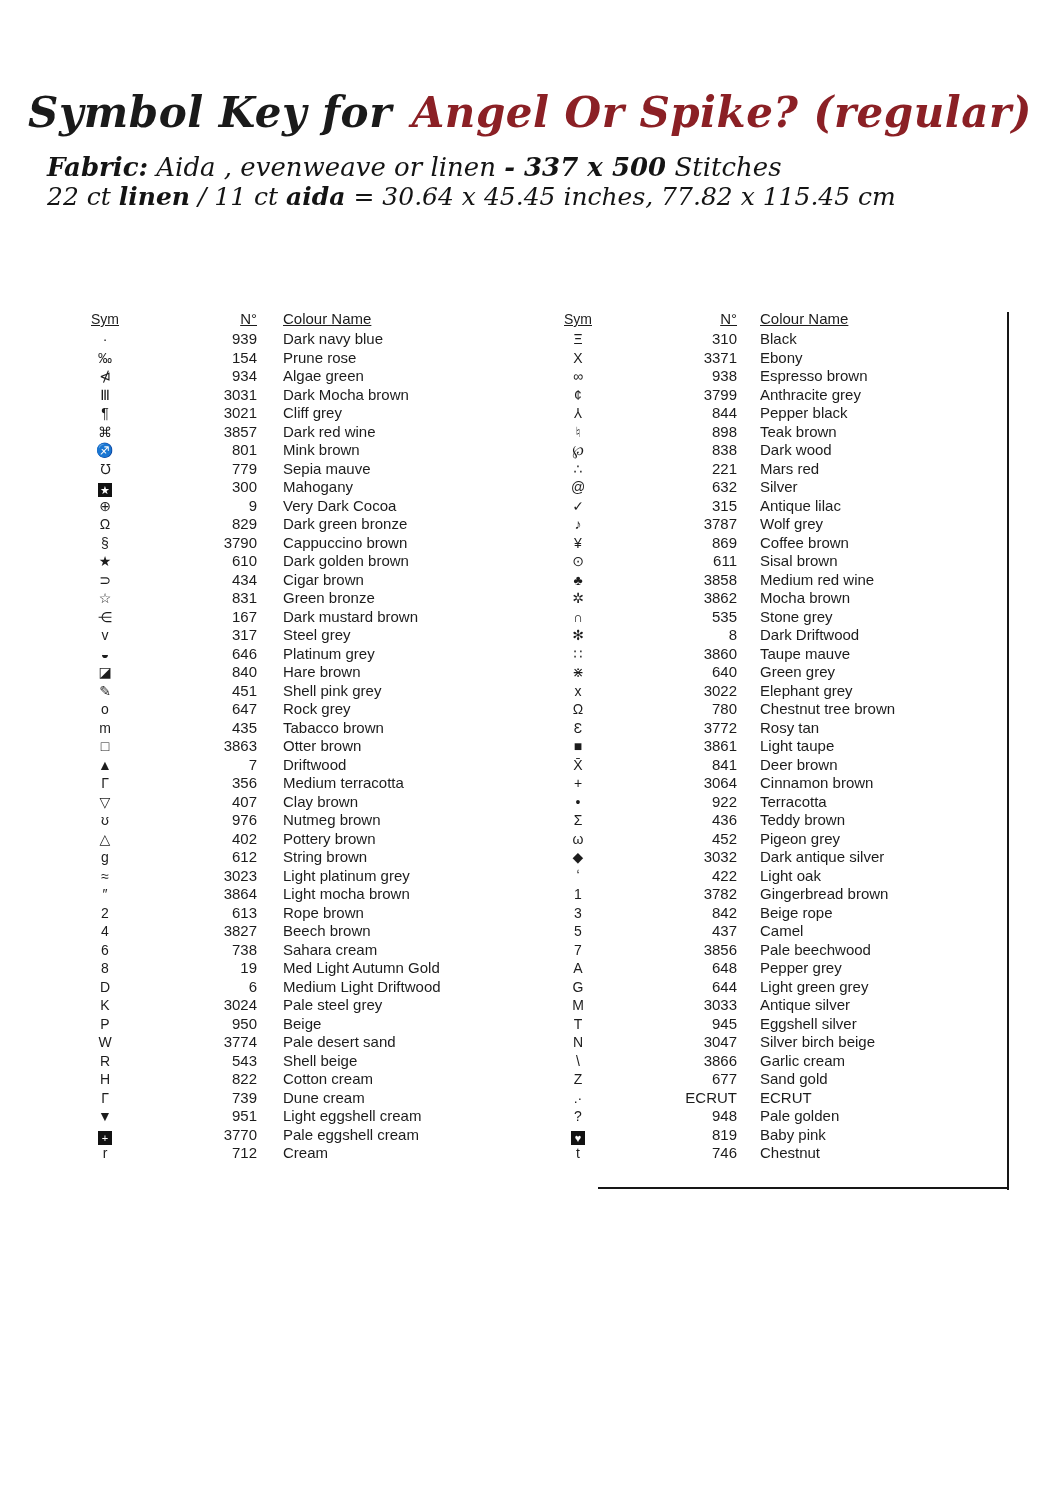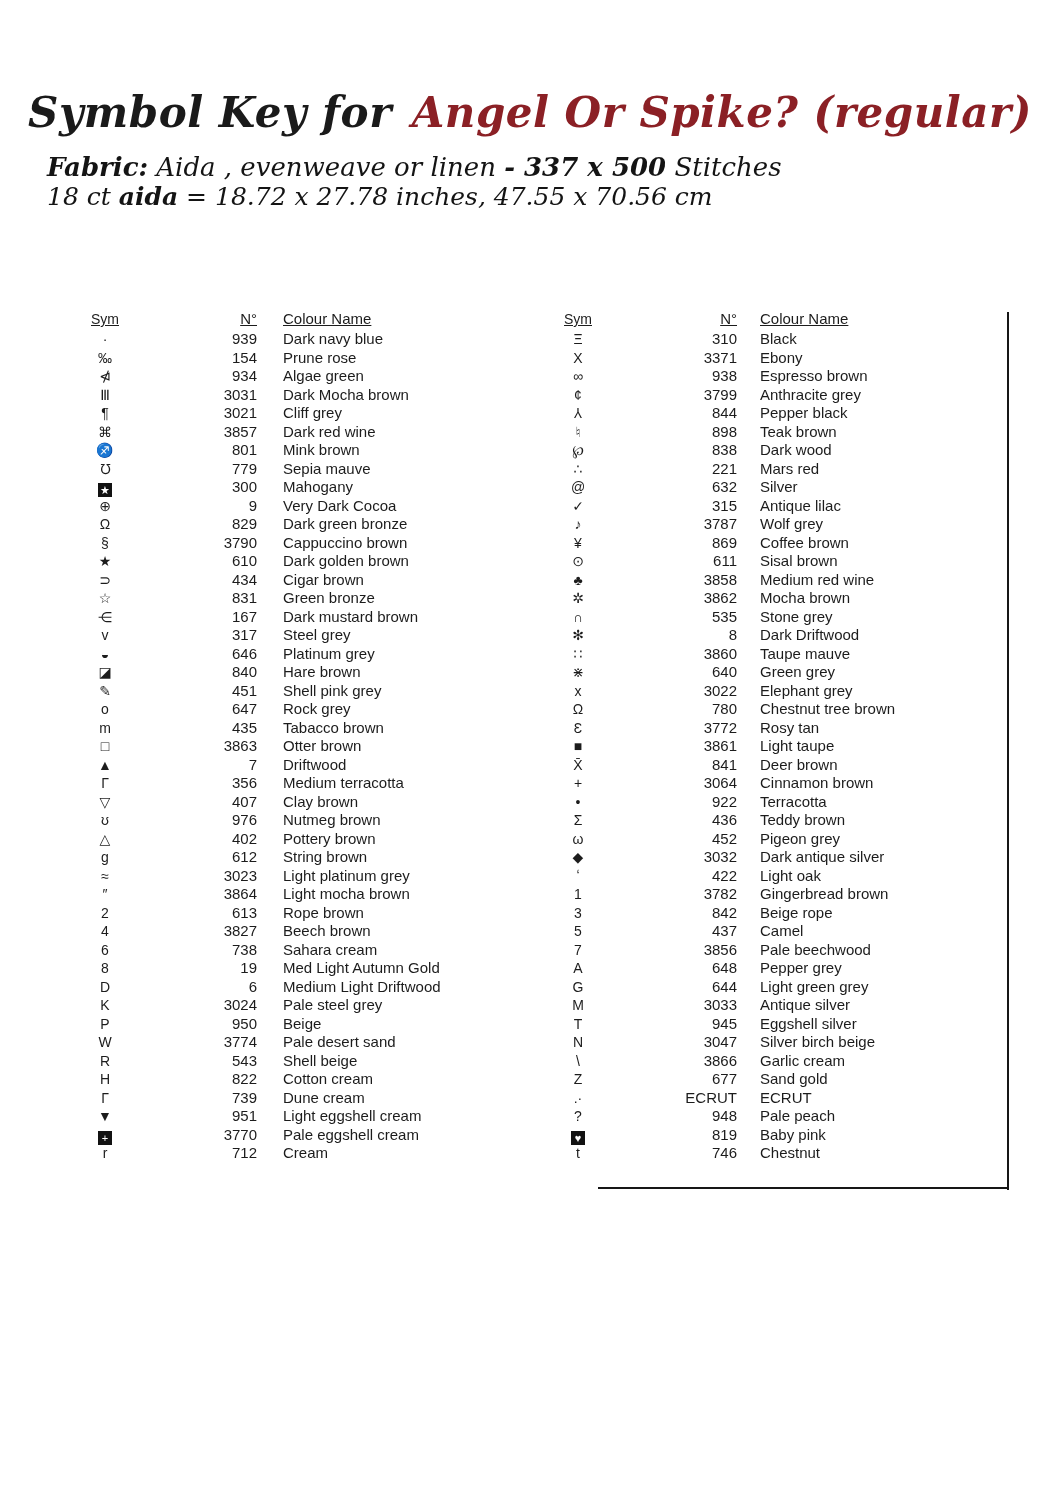--- a/index.html
+++ b/index.html
@@ -43,21 +43,21 @@
 <body>
 
 <div class="page">
 
   <div class="title">
     <span class="t1" style="color: rgb(26, 26, 26);">Symbol Key for</span><span class="t2" style="color: rgb(139, 32, 37);">Angel Or Spike? (regular)</span>
   </div>
 
   <div class="fabric">
       <div class="fabric-line"><span class="b">Fabric:</span><span>  Aida , evenweave or  linen </span><span class="b">- 337 x 500</span><span> Stitches</span></div>
-      <div class="fabric-line"><span>18 ct </span><span class="b">aida</span><span>  = 18.72 x 27.78 inches, 47.55 x 70.56 cm</span></div>
+      <div class="fabric-line"><span>22 ct </span><span class="b">linen</span><span> / 11 ct </span><span class="b">aida</span><span> = 30.64 x 45.45 inches, 77.82 x 115.45 cm</span></div>
     </div>
 
   <div class="key">
 
     <div class="kcol col-left">
       <div class="khead">
         <span class="h sym-cell">Sym</span>
         <span class="h num-cell">N°</span>
         <span class="h name-cell">Colour Name</span>
       </div>
@@ -500,21 +500,21 @@
           <span class="name-cell">Sand gold</span>
         </div>
         <div class="krow">
           <span class="sym-cell"><span>.·</span></span>
           <span class="num-cell">ECRUT</span>
           <span class="name-cell">ECRUT</span>
         </div>
         <div class="krow">
           <span class="sym-cell"><span>?</span></span>
           <span class="num-cell">948</span>
-          <span class="name-cell">Pale peach</span>
+          <span class="name-cell">Pale golden</span>
         </div>
         <div class="krow">
           <span class="sym-cell"><span class="inv">♥</span></span>
           <span class="num-cell">819</span>
           <span class="name-cell">Baby pink</span>
         </div>
         <div class="krow">
           <span class="sym-cell"><span>t</span></span>
           <span class="num-cell">746</span>
           <span class="name-cell">Chestnut</span>

